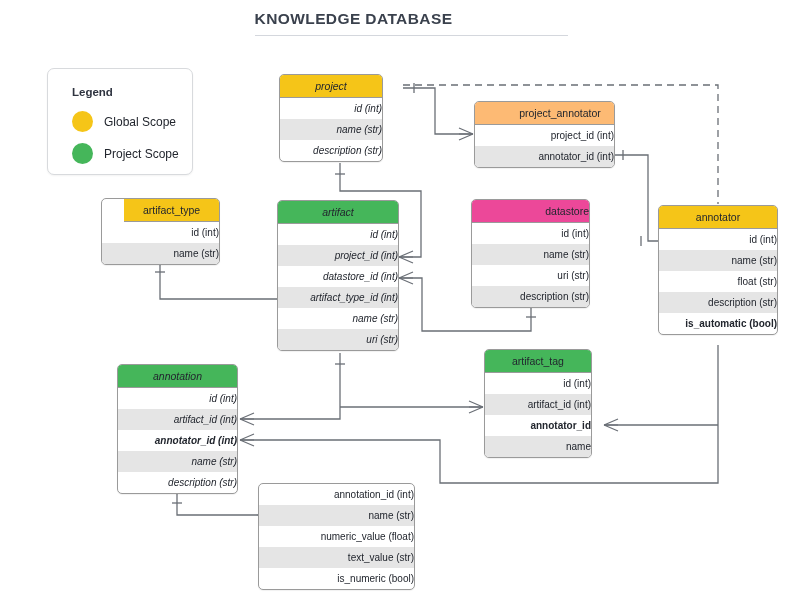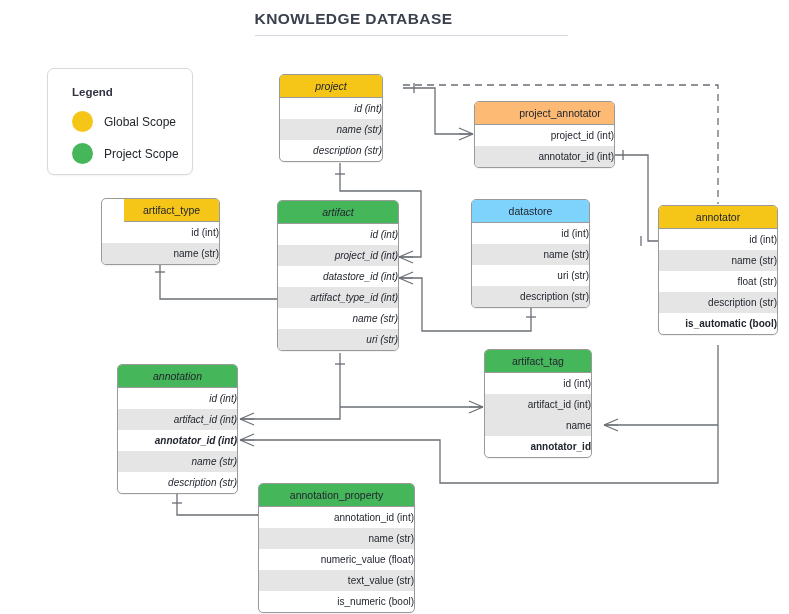--- a/index.html
+++ b/index.html
@@ -203,21 +203,21 @@
     <div class="hdr" style="background: rgb(69, 182, 90);">artifact</div>
     <div class="row">id (int)</div>
     <div class="row alt">project_id (int)</div>
     <div class="row">datastore_id (int)</div>
     <div class="row alt">artifact_type_id (int)</div>
     <div class="row">name (str)</div>
     <div class="row alt">uri (str)</div>
   </div>
 
   <div class="entity" id="e-datastore" style="left:471px; top:199px; width:119px;">
-    <div class="hdr" style="background: #7dd3fc;">datastore</div>
+    <div class="hdr" style="background: #ec4899; text-align: right;">datastore</div>
     <div class="row">id (int)</div>
     <div class="row alt">name (str)</div>
     <div class="row">uri (str)</div>
     <div class="row alt">description (str)</div>
   </div>
 
   <div class="entity" id="e-annotator" style="left:658px; top:205px; width:120px;">
     <div class="hdr" style="background: rgb(245, 197, 24);">annotator</div>
     <div class="row">id (int)</div>
     <div class="row alt">name (str)</div>
@@ -232,26 +232,25 @@
     <div class="row alt">artifact_id (int)</div>
     <div class="row bold">annotator_id (int)</div>
     <div class="row alt">name (str)</div>
     <div class="row">description (str)</div>
   </div>
 
   <div class="entity" id="e-artifact_tag" style="left:484px; top:349px; width:108px;">
     <div class="hdr" style="background: rgb(69, 182, 90);">artifact_tag</div>
     <div class="row">id (int)</div>
     <div class="row alt">artifact_id (int)</div>
+    <div class="row bold">annotator_id</div>
     <div class="row alt">name</div>
-    <div class="row bold">annotator_id</div>
   </div>
 
   <div class="entity" id="e-annotation_property" style="left:258px; top:483px; width:157px;">
-    <div class="hdr" style="background: rgb(69, 182, 90);">annotation_property</div>
     <div class="row">annotation_id (int)</div>
     <div class="row alt">name (str)</div>
     <div class="row">numeric_value (float)</div>
     <div class="row alt">text_value (str)</div>
     <div class="row">is_numeric (bool)</div>
   </div>
 
 </div>
 
 </body></html>

